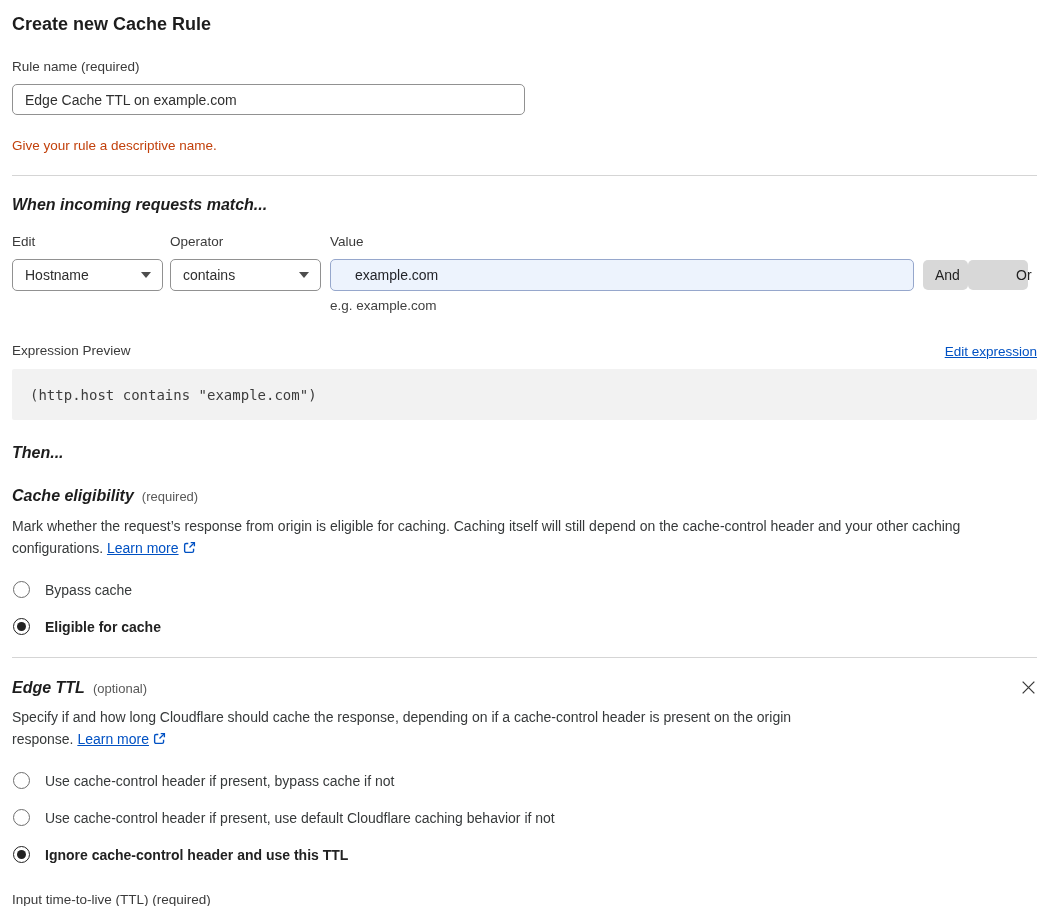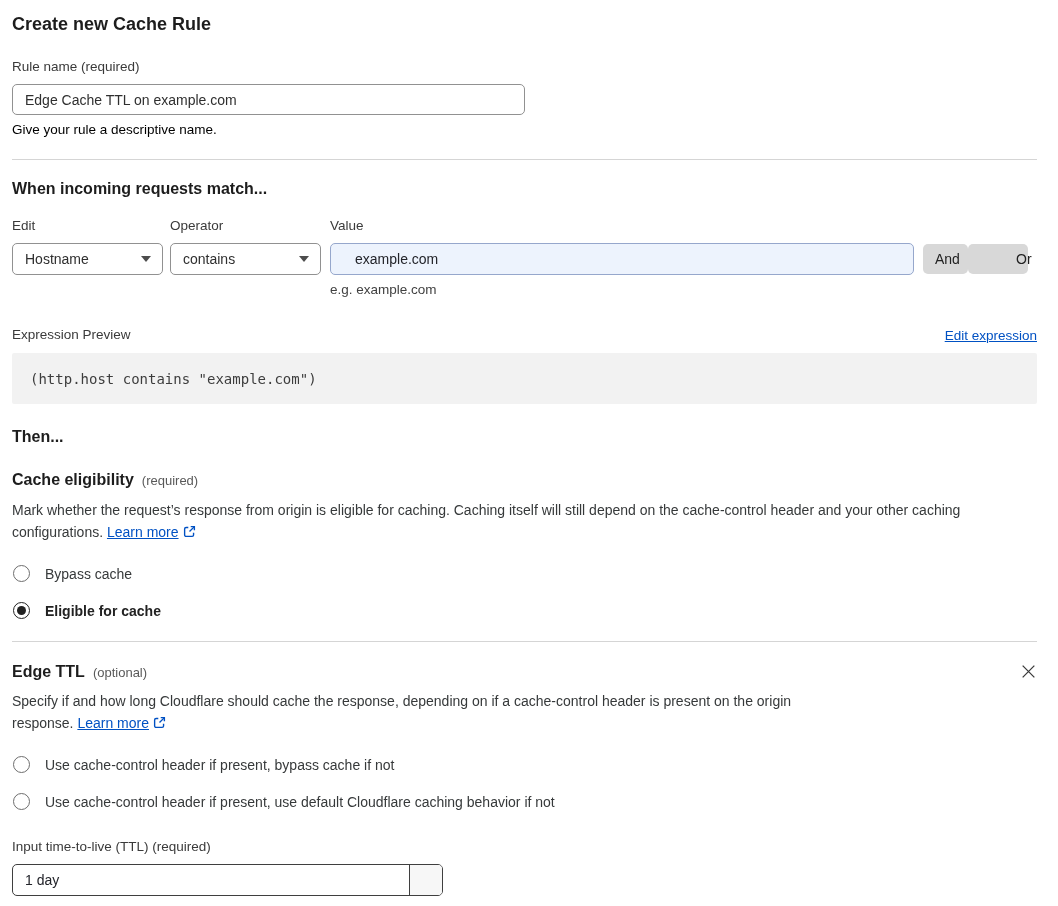--- a/index.html
+++ b/index.html
@@ -37,36 +37,37 @@
     border-radius: 5px;
     padding: 0 12px;
     font-family: "Liberation Sans", sans-serif;
     font-size: 14px;
     color: #2f2f2f;
     background: #fff;
     outline: none;
   }
 
   .help-text {
-    margin-top: 7px;
+    margin-top: 23px;
     font-size: 13.5px;
-    color: #000000;
+    color: #c2410c;
   }
 
   hr.divider {
     border: none;
     border-top: 1px solid #d5d5d5;
     margin-top: 22px;
   }
 
   h2.section-heading {
     font-size: 16px;
     font-weight: 700;
     color: #1d1d1d;
     line-height: 19px;
+    font-style: italic;
   }
   .match-heading { margin-top: 19px; }
 
   .condition-labels {
     display: flex;
     margin-top: 20px;
   }
   .condition-labels .col-field { width: 158px; }
   .condition-labels .col-operator { width: 160px; }
 
@@ -363,20 +364,26 @@
   </p>
 
   <div class="radio-row first-edge-radio">
     <span class="radio-circle"></span>
     <span class="radio-label">Use cache-control header if present, bypass cache if not</span>
   </div>
   <div class="radio-row radio-gap">
     <span class="radio-circle"></span>
     <span class="radio-label">Use cache-control header if present, use default Cloudflare caching behavior if not</span>
   </div>
+  <div class="radio-row radio-gap">
+    <span class="radio-circle selected">
+        <span class="dot"></span>
+      </span>
+    <span class="radio-label bold">Ignore cache-control header and use this TTL</span>
+  </div>
 
   <label class="field-label ttl-label">Input time-to-live (TTL) (required)</label>
   <div class="combobox">
     <span class="combo-value">1 day</span>
     <button class="combo-btn">
       
     </button>
   </div>
 
 </div>

